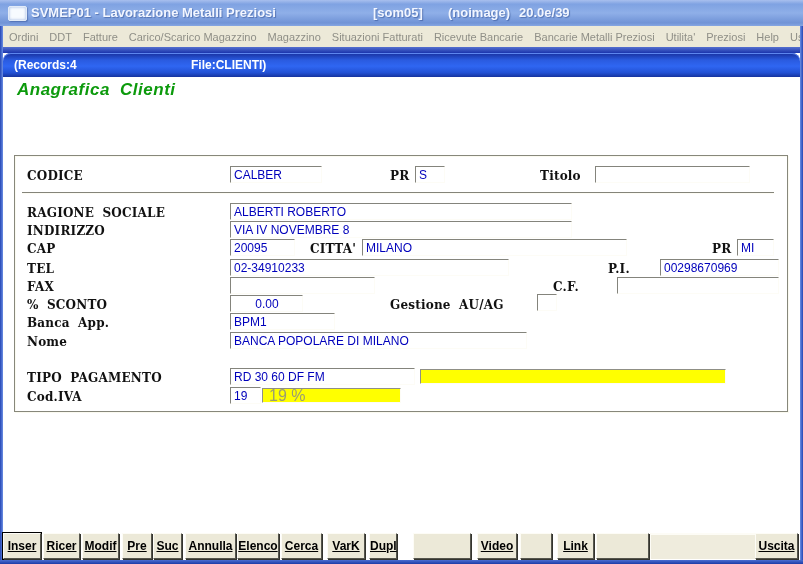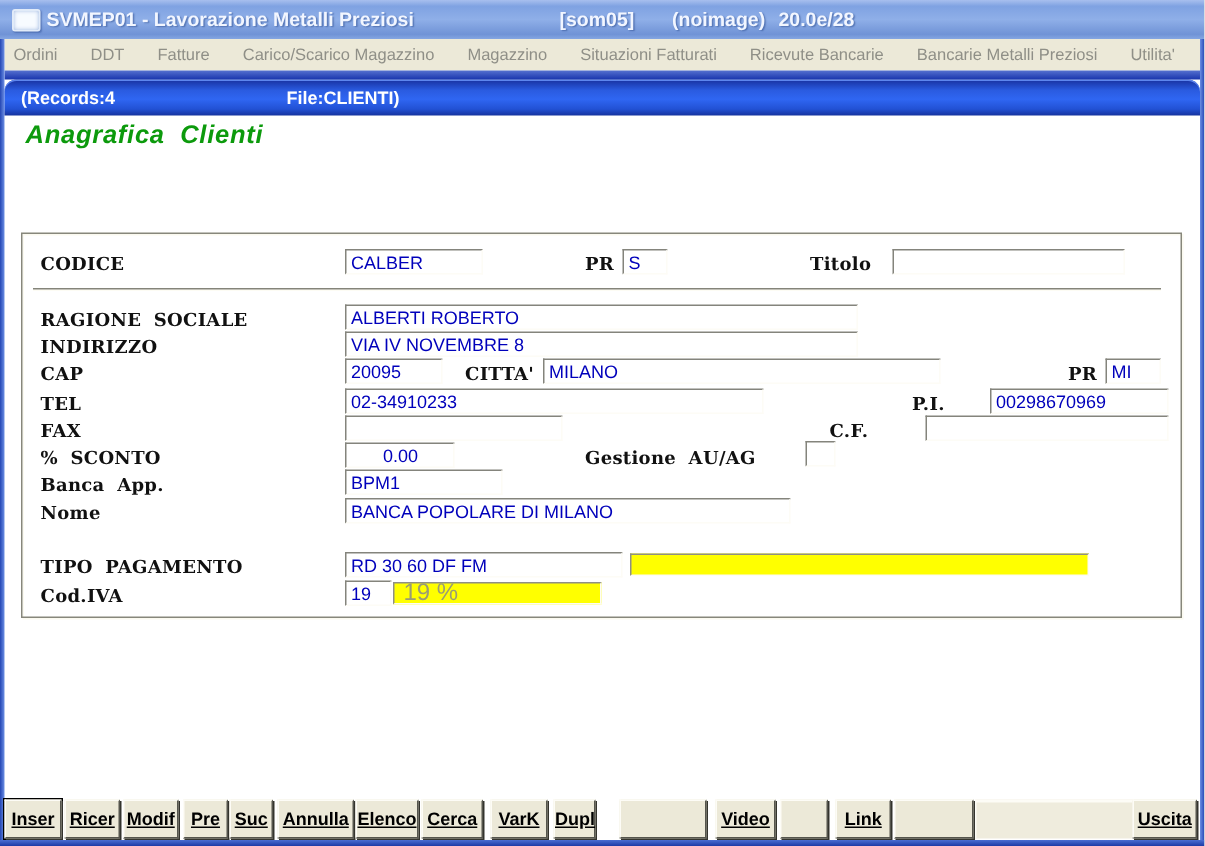--- a/index.html
+++ b/index.html
@@ -25,21 +25,21 @@
   .t-main   { left:31px; }
   .t-sess   { left:373px; }
   .t-noimg  { left:448px; }
   .t-ver    { left:519px; }
 
   .menubar {
     position:absolute; left:3px; top:26px; width:797px; height:21px;
     background:#ece9d8; display:flex; align-items:center;
     font-size:11px; color:#8f8f87; white-space:nowrap;
   }
-  .menubar span { margin-left:22px; cursor:default; }
+  .menubar span { margin-left:11px; cursor:default; }
   .menubar span:first-child { margin-left:6px; }
 
   .frame-left   { position:absolute; left:0; top:26px; width:3px; height:538px;
                   background:linear-gradient(90deg,#2446b4,#6c8fe4); }
   .frame-right  { position:absolute; right:0; top:26px; width:3px; height:538px;
                   background:linear-gradient(90deg,#6c8fe4,#2446b4); }
   .frame-bottom { position:absolute; left:0; top:560px; width:803px; height:4px;
                   background:linear-gradient(180deg,#4a6ed2,#1c3aa6); }
   .frame-under-menu { position:absolute; left:3px; top:47px; width:797px; height:6px;
                   background:linear-gradient(180deg,#5570cf,#1a35ad); }
@@ -113,34 +113,34 @@
 </head>
 <body>
 
 <div class="app">
 
   <div class="titlebar">
     <div class="title-icon"></div>
     <span class="t-main">SVMEP01 - Lavorazione Metalli Preziosi</span>
     <span class="t-sess">[som05]</span>
     <span class="t-noimg">(noimage)</span>
-    <span class="t-ver">20.0e/28</span>
+    <span class="t-ver">20.0e/39</span>
   </div>
 
   <div class="menubar">
     <span>Ordini</span>
     <span>DDT</span>
     <span>Fatture</span>
     <span>Carico/Scarico Magazzino</span>
     <span>Magazzino</span>
     <span>Situazioni Fatturati</span>
     <span>Ricevute Bancarie</span>
     <span>Bancarie Metalli Preziosi</span>
     <span>Utilita'</span>
-    <span>Fatturati</span>
+    <span>Preziosi</span>
     <span>Help</span>
     <span>Uscita</span>
   </div>
 
   <div class="frame-under-menu"></div>
   <div class="frame-left"></div>
   <div class="frame-right"></div>
   <div class="frame-bottom"></div>
 
   <div class="recordbar">

